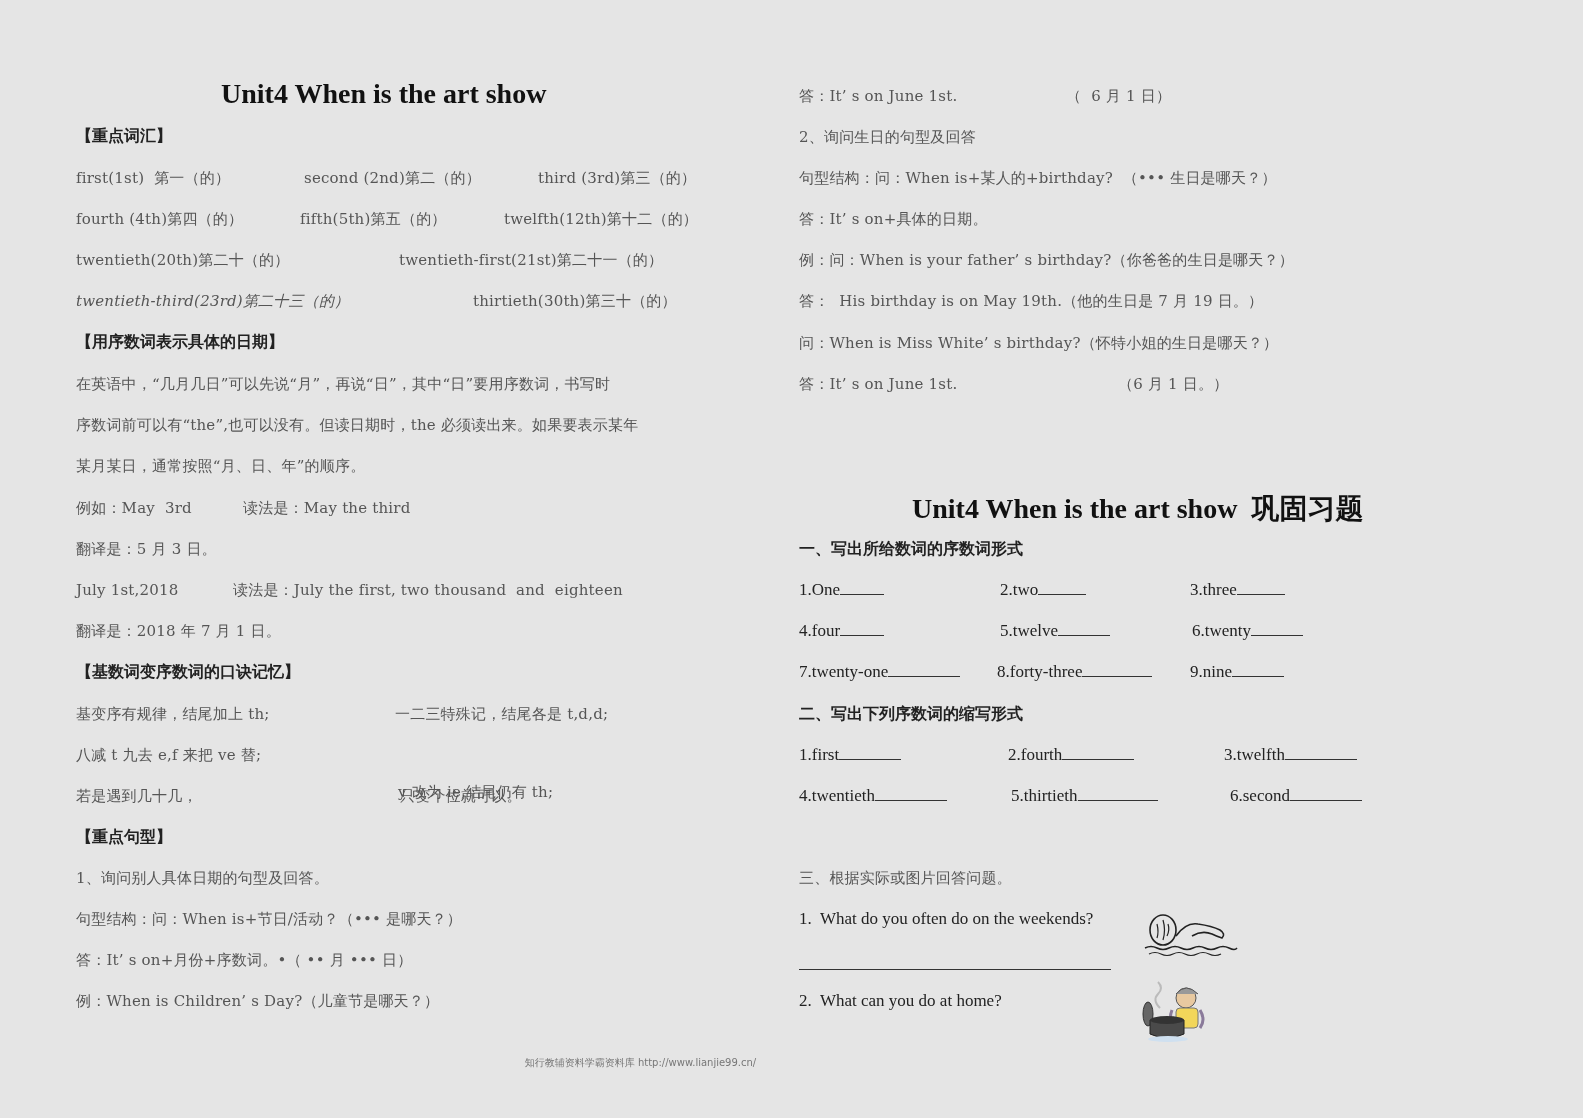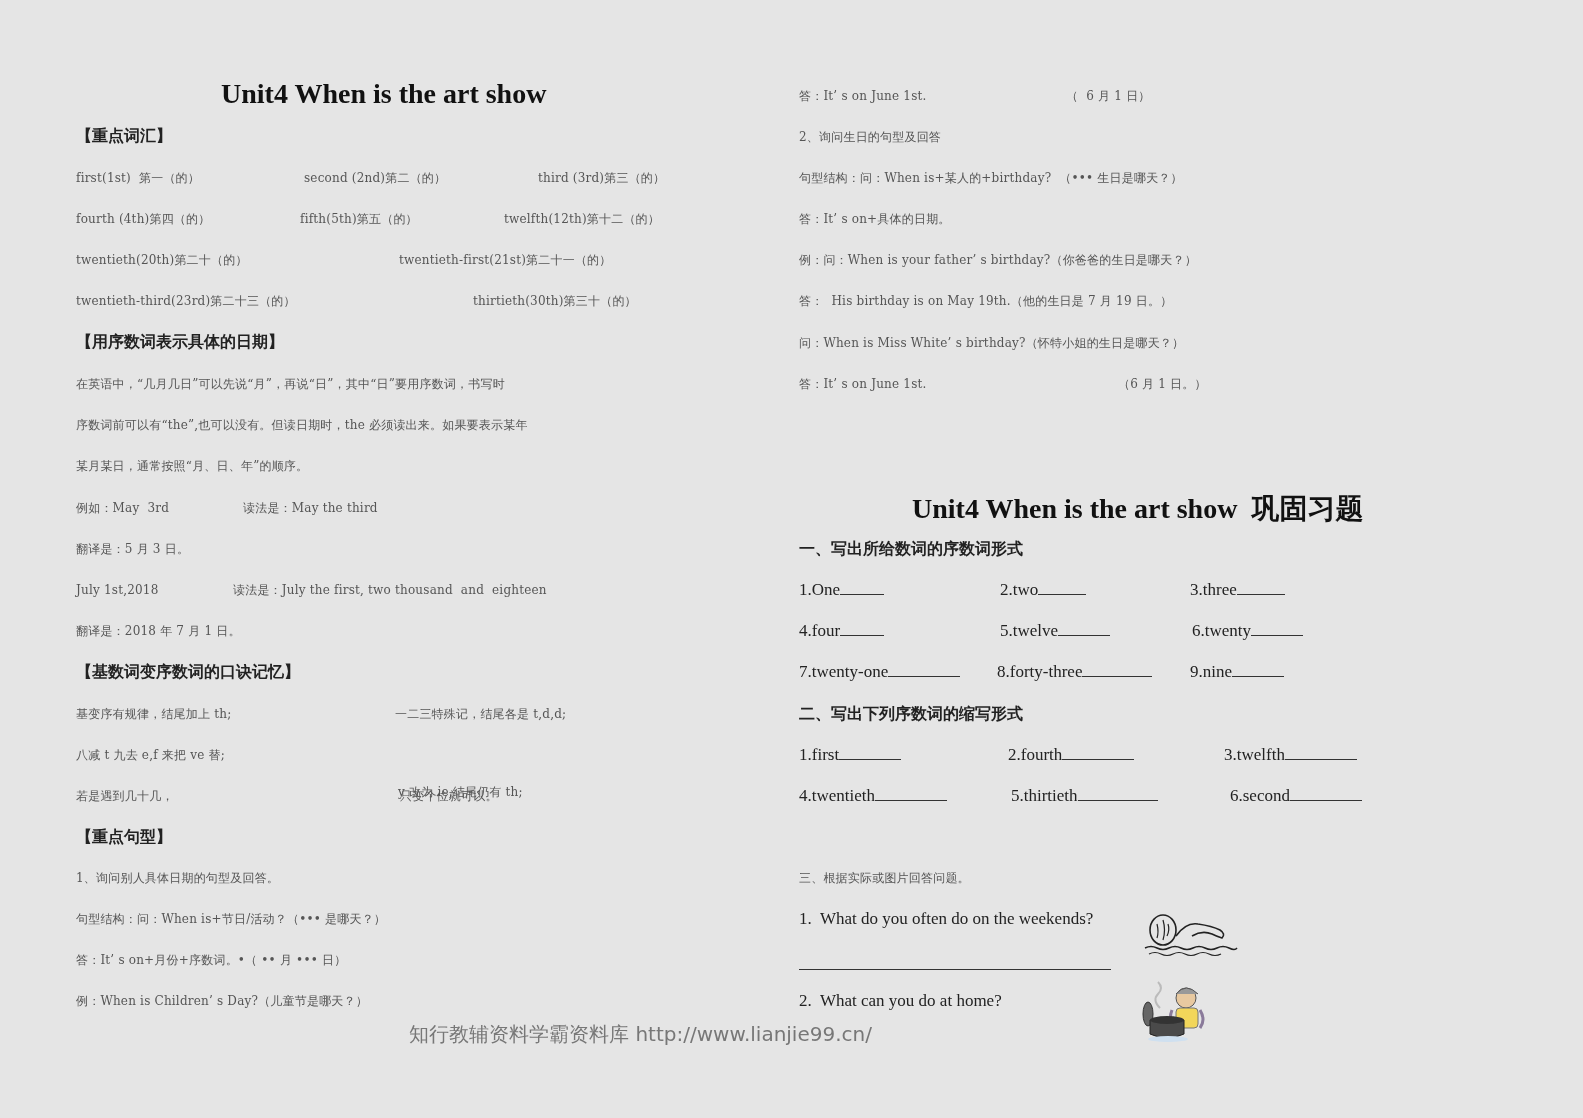--- a/index.html
+++ b/index.html
@@ -1,24 +1,24 @@
 <!DOCTYPE html>
 <html><head>
 <meta charset="utf-8">
 <style>
   html, body { margin:0; padding:0; background:#ffffff; }
   body { width:1583px; height:1118px; position:relative; overflow:hidden; }
   .page { position:absolute; left:0; top:0; width:1583px; height:1118px; background:#e5e5e5; }
   .line { position:absolute; white-space:pre; color:#555; font-size:16px; line-height:20px; }
-  .lt { font-family:"DejaVu Serif","Liberation Serif",serif; font-size:12px; color:#555; letter-spacing:0.2px; }
+  .lt { font-family:"DejaVu Serif","Liberation Serif",serif; font-size:15px; color:#555; letter-spacing:0.2px; }
   .title { position:absolute; font-family:"Liberation Serif","DejaVu Serif",serif; font-weight:bold; color:#111; font-size:28px; white-space:pre; }
   .hdr { position:absolute; font-family:"DejaVu Sans","Liberation Sans",sans-serif; font-weight:bold; color:#222; font-size:16px; white-space:pre; }
   .ex { position:absolute; font-family:"Liberation Serif","DejaVu Serif",serif; color:#222; font-size:17px; white-space:pre; }
   .blank { display:inline-block; border-bottom:1px solid #333; height:14px; vertical-align:baseline; }
-  .footer { position:absolute; left:0; width:1281px; top:1021px; text-align:center; font-family:"DejaVu Sans","Liberation Sans",sans-serif; font-size:20px; color:#777; }
+  .footer { position:absolute; left:0; width:1281px; top:1056px; text-align:center; font-family:"DejaVu Sans","Liberation Sans",sans-serif; font-size:10px; color:#777; }
   .pic { position:absolute; }
 </style>
 </head>
 <body>
 
 <div class="page">
 
   <div class="title" style="left:221px; top:78px;">Unit4 When is the art show</div>
 
   <div class="hdr" style="left:76px; top:126px;">【重点词汇】</div>
@@ -27,21 +27,21 @@
   <div class="line lt" style="left:304px; top:168px;">second (2nd)第二（的）</div>
   <div class="line lt" style="left:538px; top:168px;">third (3rd)第三（的）</div>
 
   <div class="line lt" style="left:76px; top:209px;">fourth (4th)第四（的）</div>
   <div class="line lt" style="left:300px; top:209px;">fifth(5th)第五（的）</div>
   <div class="line lt" style="left:504px; top:209px;">twelfth(12th)第十二（的）</div>
 
   <div class="line lt" style="left:76px; top:250px;">twentieth(20th)第二十（的）</div>
   <div class="line lt" style="left:399px; top:250px;">twentieth-first(21st)第二十一（的）</div>
 
-  <div class="line lt" style="left:76px; top:291px;">twentieth-third(23rd)第二十三（的）</div>
+  <div class="line lt" style="left:76px; top:291px;font-style:italic;">twentieth-third(23rd)第二十三（的）</div>
   <div class="line lt" style="left:473px; top:291px;">thirtieth(30th)第三十（的）</div>
 
   <div class="hdr" style="left:76px; top:332px;">【用序数词表示具体的日期】</div>
 
   <div class="line lt" style="left:76px; top:415px;">序数词前可以有“the”,也可以没有。但读日期时，the 必须读出来。如果要表示某年</div>
   <div class="line lt" style="left:76px; top:374px;">在英语中，“几月几日”可以先说“月”，再说“日”，其中“日”要用序数词，书写时</div>
   <div class="line lt" style="left:76px; top:456px;">某月某日，通常按照“月、日、年”的顺序。</div>
 
   <div class="line lt" style="left:76px; top:498px;">例如：May  3rd</div>
   <div class="line lt" style="left:243px; top:498px;">读法是：May the third</div>

